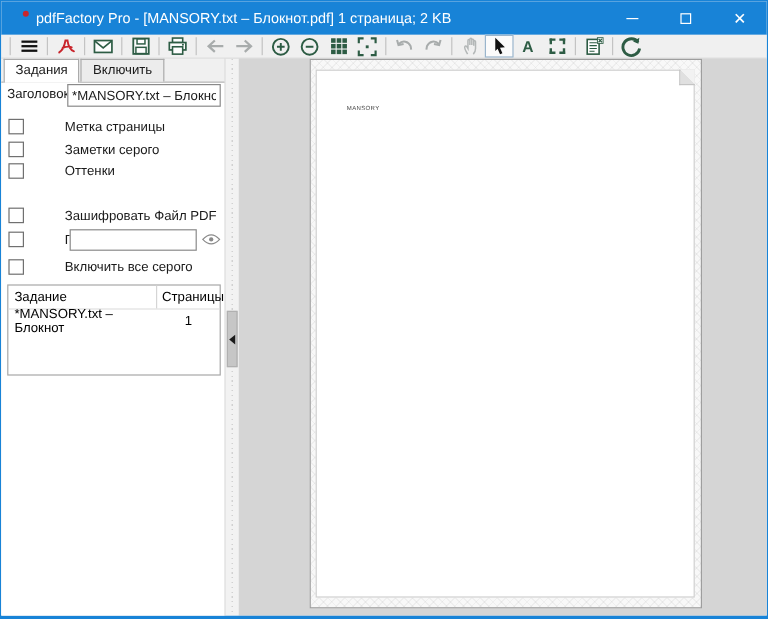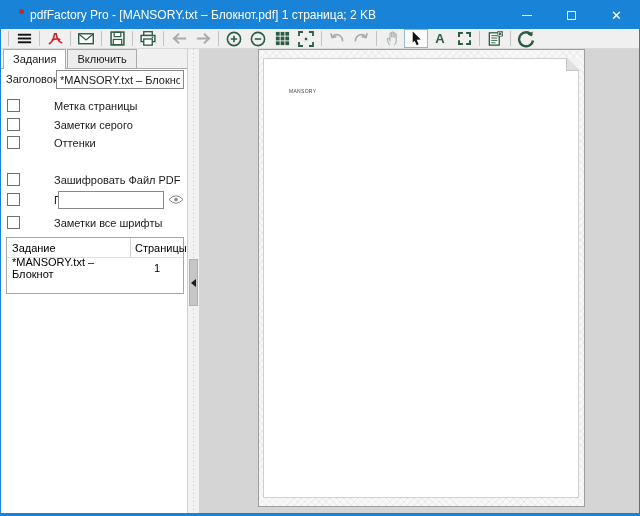--- a/index.html
+++ b/index.html
@@ -35,21 +35,21 @@
   .tab.active { background:#fff; position:relative; margin-bottom:-1px; padding-bottom:4px; }
   .panel-body { position:absolute; top:20px; left:0; right:0; bottom:0; background:#fff; }
   .lbl { font-size:11px; color:#1a1a1a; }
   .field-title { position:absolute; top:4px; left:5px; }
   .inp { border:1px solid #8a8a8a; background:#fff; font-family:"Liberation Sans", sans-serif; font-size:11px; color:#1a1a1a; padding:1px 3px; }
   .inp-title { position:absolute; top:1px; left:55px; width:128px; height:19px; }
   .cbrow { position:absolute; left:6px; display:flex; align-items:center;gap:28px; }
   .cb { width:13px; height:13px; border:1px solid #707070; background:#fff; margin-right:6px; flex:0 0 auto; }
   .pw-input { position:absolute; top:122px; left:57px; width:106px; height:18px; }
   .eye { position:absolute; top:125px; left:167px; width:16px; height:11px; }
-  .jobs { position:absolute; top:168px; left:5px; width:178px; height:57px; border:1px solid #a7a7a7; background:#fff; font-size:11px; }
+  .jobs { position:absolute; top:168px; left:5px; width:178px; height:76px; border:1px solid #a7a7a7; background:#fff; font-size:11px; }
   .jobs-head { display:flex; height:20px; align-items:center; border-bottom:1px solid #e0e0e0; }
   .jobs-head .c1 { flex:1; padding-left:5px; border-right:1px solid #d5d5d5; height:100%; display:flex; align-items:center; }
   .jobs-head .c2 { width:52px; padding-left:4px; }
   .jobs-row { display:flex; height:19px; align-items:center; }
   .jobs-row .c1 { flex:1; padding-left:5px; }
   .jobs-row .c2 { width:52px; text-align:center; }
   
   .splitter { width:11px; background:#f2f2f2; position:relative;
     background-image:repeating-linear-gradient(to bottom, #c9c9c9 0 1px, transparent 1px 4px);
     background-size:1px 100%; background-position:5px 0; background-repeat:no-repeat; }
@@ -255,21 +255,21 @@
           <span class="cb"></span>
           <span class="lbl">Пароль</span>
         </div>
         <input class="inp pw-input" type="text" value="" style="">
         <svg class="eye" viewBox="0 0 16 10">
             <path d="M1 5 Q8 -2.5 15 5 Q8 12.5 1 5 Z" fill="none" stroke="#8a8a8a" stroke-width="1"></path>
             <circle cx="8" cy="5" r="1.8" fill="#8a8a8a"></circle>
           </svg>
         <div class="cbrow" style="top:147px">
           <span class="cb"></span>
-          <span class="lbl">Заметки все шрифты</span>
+          <span class="lbl">Включить все серого</span>
         </div>
 
         <div class="jobs">
           <div class="jobs-head">
             <span class="c1">Задание</span>
             <span class="c2">Страницы</span>
           </div>
           <div class="jobs-row">
             <span class="c1">*MANSORY.txt – Блокнот</span>
             <span class="c2">1</span>

